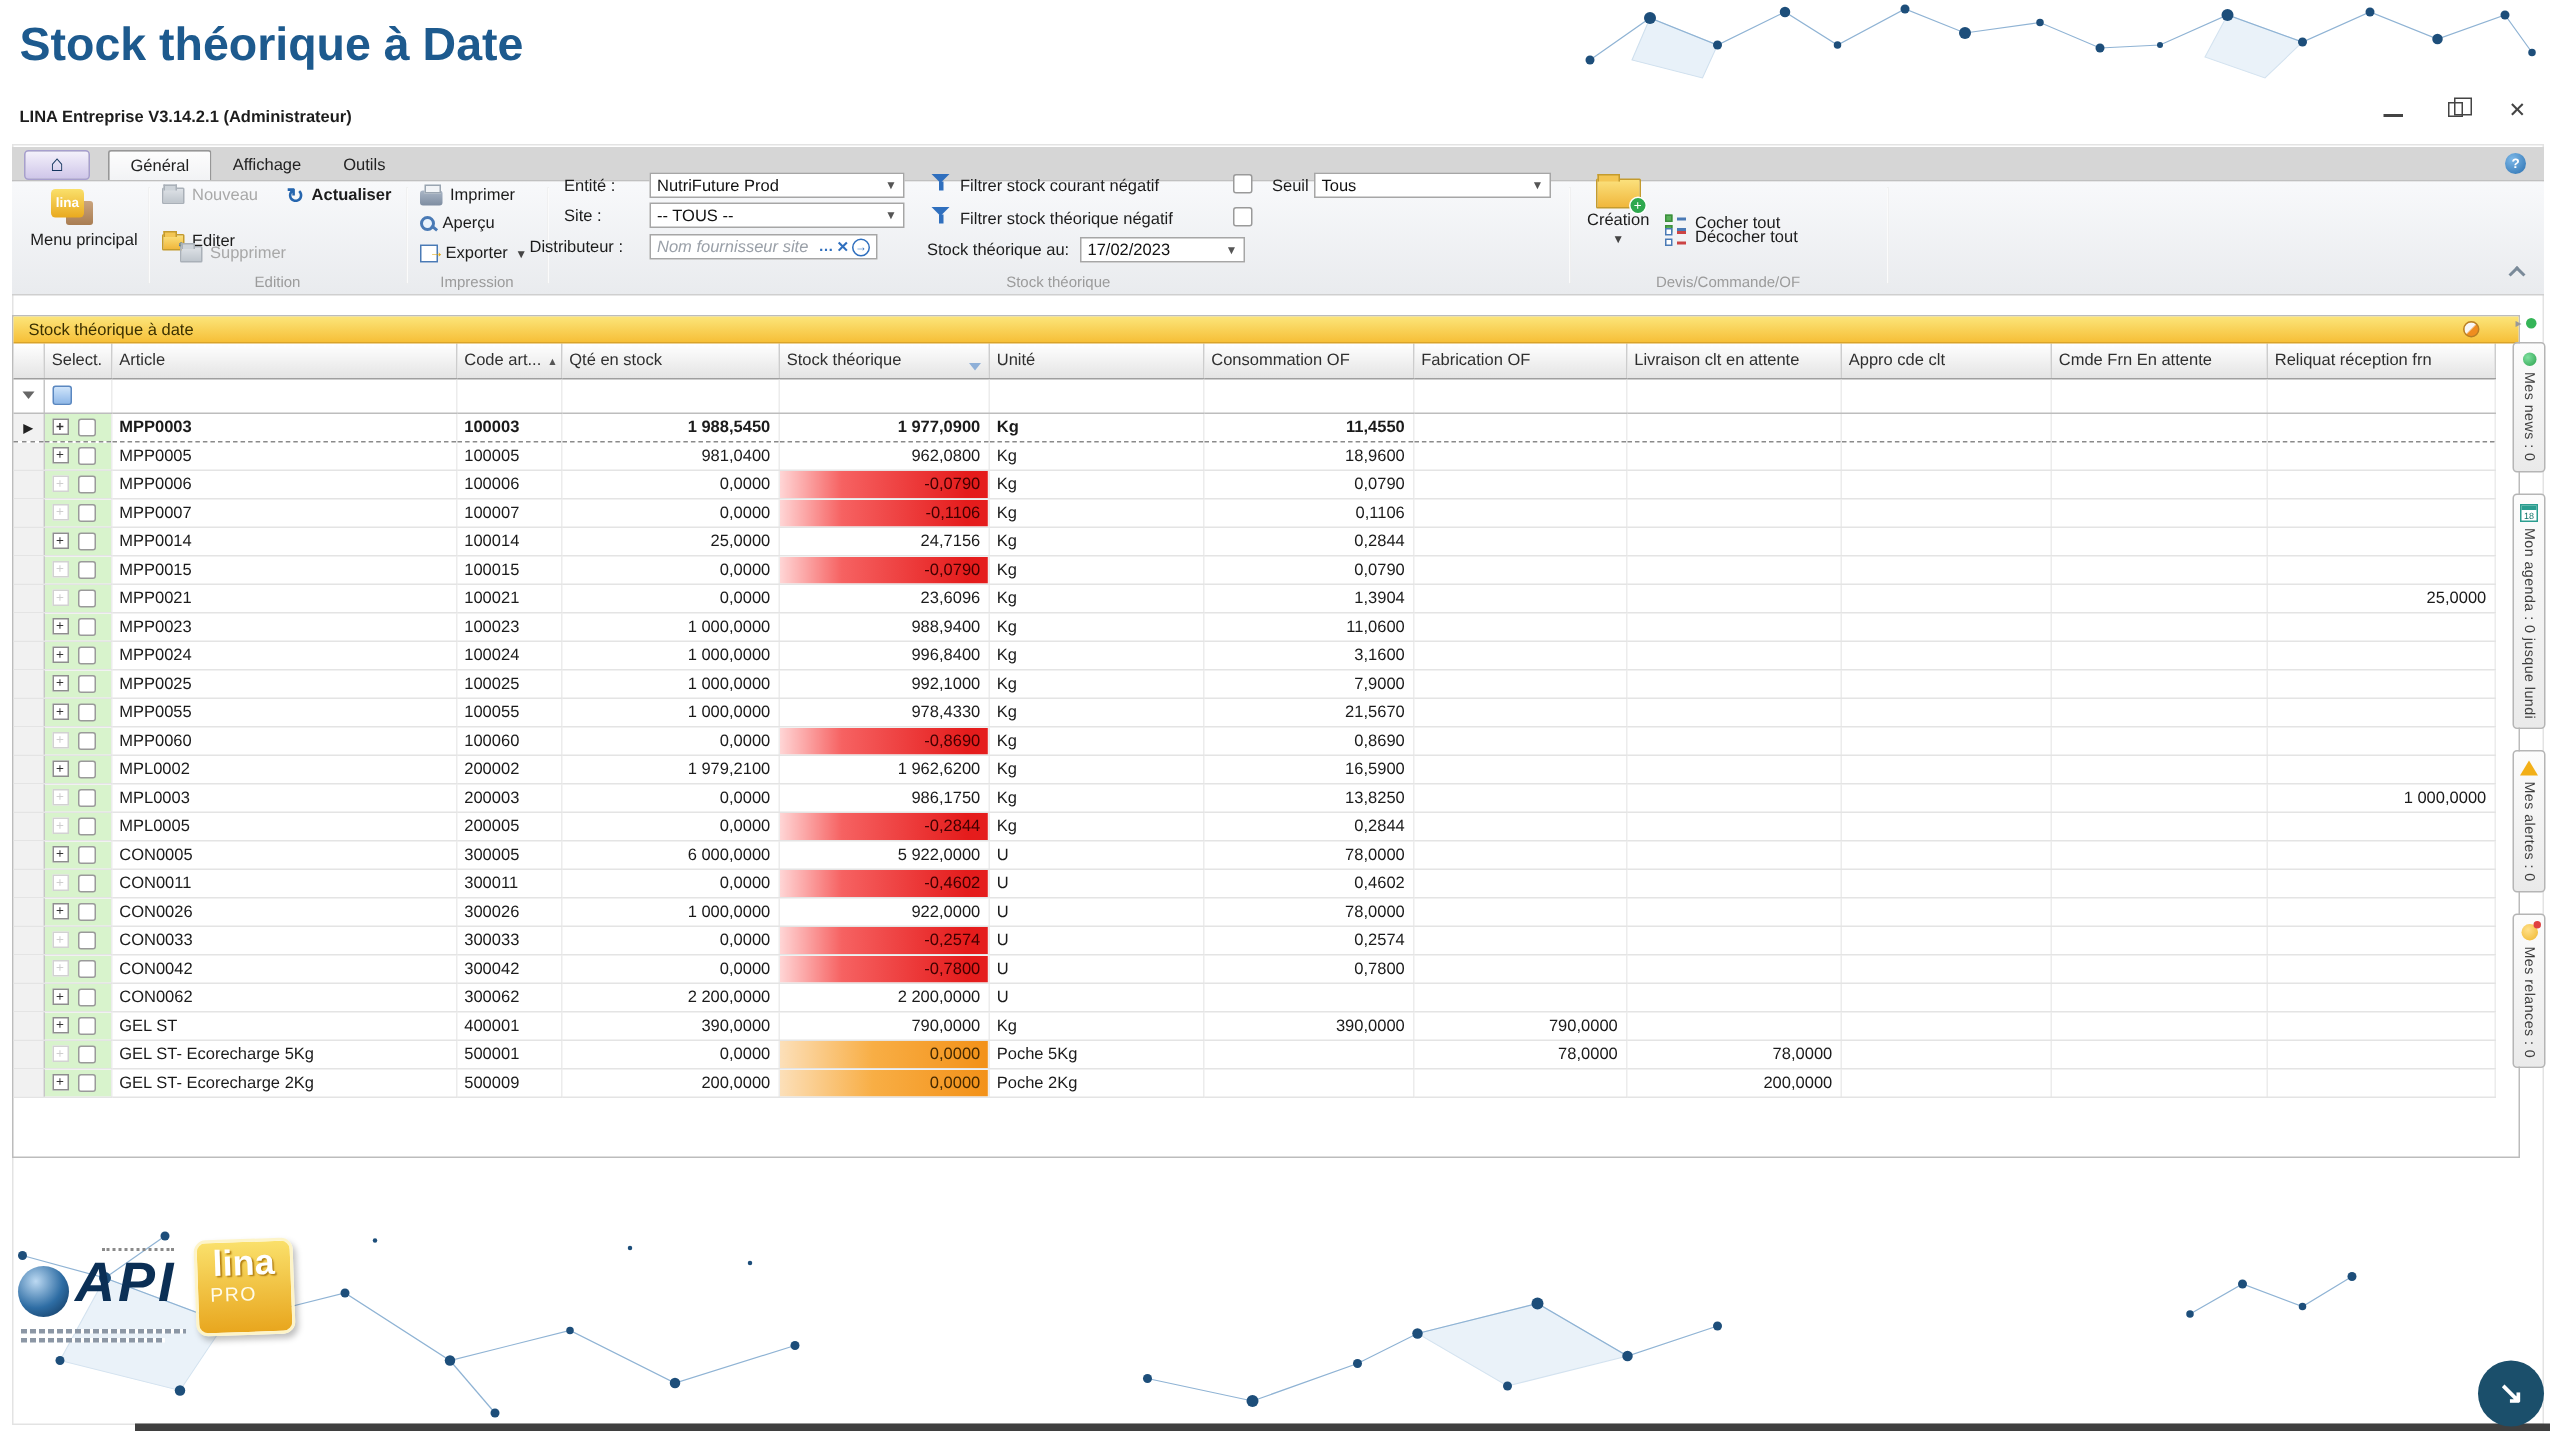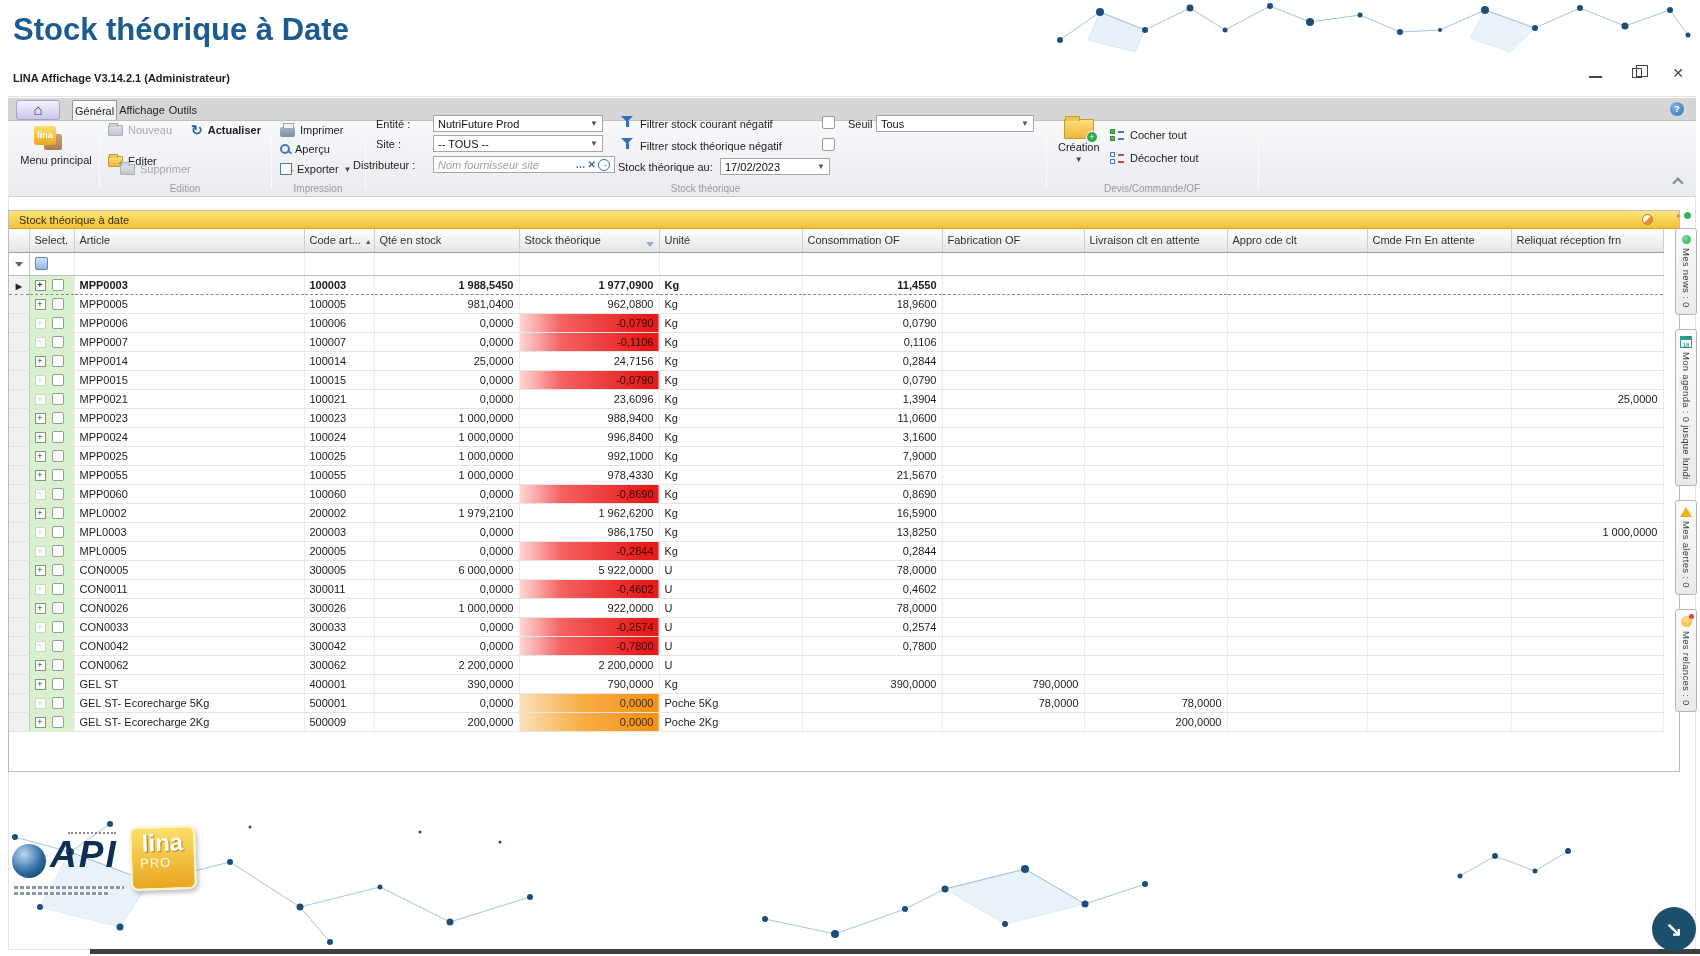--- a/index.html
+++ b/index.html
@@ -17,21 +17,21 @@
   .wc-min { width:13px; height:2px; background:#444; margin-top:8px; }
   .wc-restore { width:10px; height:10px; border:1px solid #444; background:#fff; position:relative; }
   .wc-restore::before { content:""; position:absolute; top:-4px; left:3px; width:10px; height:10px; border:1px solid #444; }
   .wc-close { font-size:14px; line-height:14px; }
   
   #tab-strip { left:8px; top:98px; width:1688px; height:23px; background:#d6d6d6; border-bottom:1px solid #c0c0c0; z-index:2; }
   #home-btn { left:8px; top:2px; width:44px; height:20px; border:1px solid #a79fce;
     border-radius:3px; background:linear-gradient(#f4f1fb,#cfc6e9); text-align:center; }
   #home-btn span { font-size:15px; line-height:18px; color:#13355e; font-weight:bold; }
   #rtabs { position:absolute; left:64px; top:2px; display:flex; }
-  .rtab { padding:4px 2px 3px; font-size:11px; color:#222; }
+  .rtab { padding:4px 14px 3px; font-size:11px; color:#222; }
   .rtab.active { background:linear-gradient(#fdfdfd,#f2f3f5); border:1px solid #979797; border-bottom:none;
     border-radius:2px 2px 0 0; }
   #help-btn { right:12px; top:4px; width:14px; height:14px; border-radius:50%;
     background:radial-gradient(circle at 35% 30%, #7db8e8, #2a70b0); color:#fff; font-size:9px;
     font-weight:bold; text-align:center; line-height:14px; }
   
   #ribbon { left:8px; top:121px; width:1688px; height:76px; background:linear-gradient(#f8f9fb,#e9ebee);
     border-bottom:1px solid #cfcfcf; z-index:2; }
   .rib-sep { position:absolute; top:4px; height:64px; width:1px; background:#d4d4d4; border-right:1px solid #fbfbfb; }
   .grp-label { position:absolute; top:62px; font-size:10px; color:#9b9b9b; text-align:center; }
@@ -211,21 +211,21 @@
       <circle cx="10" cy="40" r="2.5"></circle>
       <circle cx="45" cy="20" r="3"></circle>
       <circle cx="85" cy="35" r="2.5"></circle>
       <circle cx="118" cy="15" r="3"></circle>
     </g>
 </svg>
 
 <div class="abs" id="app-frame"></div>
 
 <h1 class="abs" id="page-title">Stock théorique à Date</h1>
-<div class="abs" id="window-title">LINA Affichage  V3.14.2.1  (Administrateur)</div>
+<div class="abs" id="window-title">LINA Entreprise  V3.14.2.1  (Administrateur)</div>
 
 <div class="abs" id="window-controls">
   <span class="wc-min"></span>
   <span class="wc-restore"></span>
   <span class="wc-close">✕</span>
 </div>
 
 <div class="abs" id="tab-strip">
   <div class="abs" id="home-btn"><span>⌂</span></div>
   <div id="rtabs">
@@ -292,21 +292,21 @@
   <div class="combo" style="left:425px;top:-6px;width:170px">
     <span class="cval">NutriFuture Prod</span>
       <span class="dd">▼</span>
   </div>
   <div class="rlabel" style="left:368px;top:17px">Site :</div>
   <div class="combo" style="left:425px;top:14px;width:170px">
     <span class="cval">-- TOUS --</span>
       <span class="dd">▼</span>
   </div>
   <div class="rlabel" style="left:345px;top:38px">Distributeur :</div>
-  <div class="combo ph" style="left:425px;top:35px;width:182px">
+  <div class="combo ph" style="left:425px;top:35px;width:152px">
     <span class="cval">Nom fournisseur site</span>
     <span class="mini-blue">…</span>
     <span class="mini-blue">✕</span>
     <span class="goarr">→</span>
   </div>
 
   <span class="ico-funnel abs" style="left:613px;top:-5px"></span>
   <div class="rlabel" style="left:632px;top:-3px">Filtrer stock courant négatif</div>
   <span class="cbx" style="left:814px;top:-5px"></span>
   <span class="ico-funnel abs" style="left:613px;top:17px"></span>
@@ -326,21 +326,21 @@
   <div class="grp-label" style="left:357px;width:681px">Stock théorique</div>
 
   
   <div class="rb" style="left:1050px;top:-2px;height:46px;flex-direction:column;gap:2px">
     <span class="fold big" style="position:relative">
       <span class="badge-plus">+</span>
     </span>
     <span>Création</span>
     <span class="caret">▼</span>
   </div>
-  <div class="rb" style="left:1102px;top:6px">
+  <div class="rb" style="left:1102px;top:20px">
     <span class="chk">
         <i></i>
         <i class="b"></i>
         <em></em>
         <em class="b"></em>
       </span>
     <span>Cocher tout</span>
   </div>
   <div class="rb" style="left:1102px;top:29px">
     <span class="chk un">

